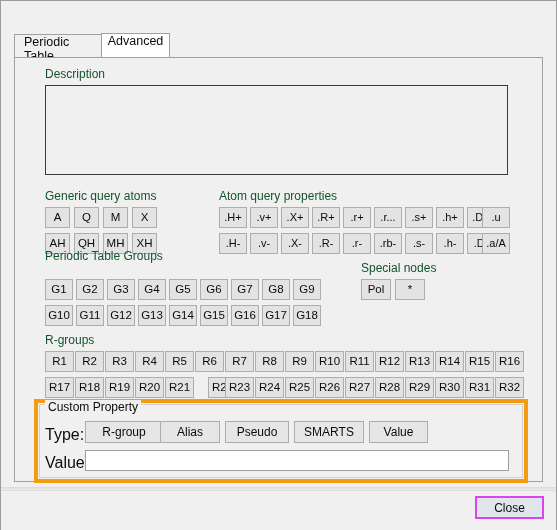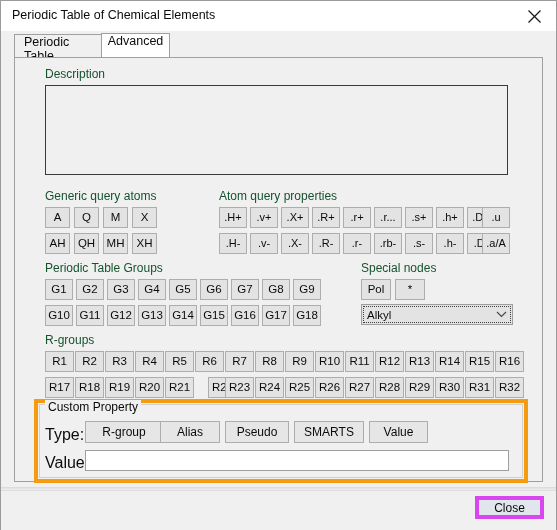--- a/index.html
+++ b/index.html
@@ -277,45 +277,36 @@
     background: linear-gradient(to bottom, rgba(0,0,0,0.10), rgba(0,0,0,0.00));
   }
   #close-button {
     position: absolute;
     left: 474px;
     top: 495px;
     width: 69px;
     height: 23px;
     box-sizing: border-box;
     background: #e1e6ec;
-    border: 4px solid #d946ef;
+    border: 2px solid #d946ef;
     font-family: "Liberation Sans", sans-serif;
     font-size: 12px;
     color: #0b0b0b;
     display: flex;
     align-items: center;
     justify-content: center;
     cursor: default;
     padding: 0;
   }
 </style>
 </head>
 <body>
 
 <div id="window">
 
-  <div id="titlebar">
-    <div id="title-text">Periodic Table of Chemical Elements</div>
-    <div id="close-x">
-      <svg width="13" height="13" viewBox="0 0 13 13" aria-hidden="true">
-        <line x1="0.5" y1="0.5" x2="12.5" y2="12.5" stroke="#1a1a1a" stroke-width="1.2"></line>
-        <line x1="12.5" y1="0.5" x2="0.5" y2="12.5" stroke="#1a1a1a" stroke-width="1.2"></line>
-      </svg>
-    </div>
-  </div>
 
   <div id="tabstrip">
     <div class="tab" style="left:0px; width:88px;">
       <span>Periodic Table</span>
     </div>
     <div class="tab active" style="left:87px; width:69px; top:-1px;">
       <span>Advanced</span>
     </div>
   </div>
 
@@ -349,21 +340,21 @@
   <button class="btn aq" style="left:249px; top:232px;">.v-</button>
   <button class="btn aq" style="left:280px; top:232px;">.X-</button>
   <button class="btn aq" style="left:311px; top:232px;">.R-</button>
   <button class="btn aq" style="left:342px; top:232px;">.r-</button>
   <button class="btn aq" style="left:373px; top:232px;">.rb-</button>
   <button class="btn aq" style="left:404px; top:232px;">.s-</button>
   <button class="btn aq" style="left:435px; top:232px;">.h-</button>
   <button class="btn aq" style="left:466px; top:232px;">.D-</button>
   <button class="btn aq" style="left:481px; top:232px;">.a/A</button>
 
-  <div class="section-label" style="left:44px; top:260px;">Periodic Table Groups</div>
+  <div class="section-label" style="left:44px; top:248px;">Periodic Table Groups</div>
   <button class="btn gr" style="left:44px;  top:278px;">G1</button>
   <button class="btn gr" style="left:75px;  top:278px;">G2</button>
   <button class="btn gr" style="left:106px; top:278px;">G3</button>
   <button class="btn gr" style="left:137px; top:278px;">G4</button>
   <button class="btn gr" style="left:168px; top:278px;">G5</button>
   <button class="btn gr" style="left:199px; top:278px;">G6</button>
   <button class="btn gr" style="left:230px; top:278px;">G7</button>
   <button class="btn gr" style="left:261px; top:278px;">G8</button>
   <button class="btn gr" style="left:292px; top:278px;">G9</button>
   <button class="btn gr" style="left:44px;  top:304px;">G10</button>
@@ -372,28 +363,20 @@
   <button class="btn gr" style="left:137px; top:304px;">G13</button>
   <button class="btn gr" style="left:168px; top:304px;">G14</button>
   <button class="btn gr" style="left:199px; top:304px;">G15</button>
   <button class="btn gr" style="left:230px; top:304px;text-align:right;">G16</button>
   <button class="btn gr" style="left:261px; top:304px;">G17</button>
   <button class="btn gr" style="left:292px; top:304px;">G18</button>
 
   <div class="section-label" style="left:360px; top:260px;">Special nodes</div>
   <button class="btn sp" style="left:360px; top:278px; width:30px;">Pol</button>
   <button class="btn sp" style="left:394px; top:278px; width:30px;">*</button>
-  <div id="special-select">
-    <div id="special-select-value">Alkyl</div>
-    <div id="special-select-arrow">
-      <svg width="11" height="7" viewBox="0 0 11 7" aria-hidden="true">
-        <polyline points="1,1 5.5,5.5 10,1" fill="none" stroke="#4a4a4a" stroke-width="1.2"></polyline>
-      </svg>
-    </div>
-  </div>
 
   <div class="section-label" style="left:44px; top:332px;">R-groups</div>
   <button class="btn rg" style="left:44px;  top:350px;">R1</button>
   <button class="btn rg" style="left:74px;  top:350px;">R2</button>
   <button class="btn rg" style="left:104px; top:350px;">R3</button>
   <button class="btn rg" style="left:134px; top:350px;">R4</button>
   <button class="btn rg" style="left:164px; top:350px;">R5</button>
   <button class="btn rg" style="left:194px; top:350px;">R6</button>
   <button class="btn rg" style="left:224px; top:350px;">R7</button>
   <button class="btn rg" style="left:254px; top:350px;">R8</button>

